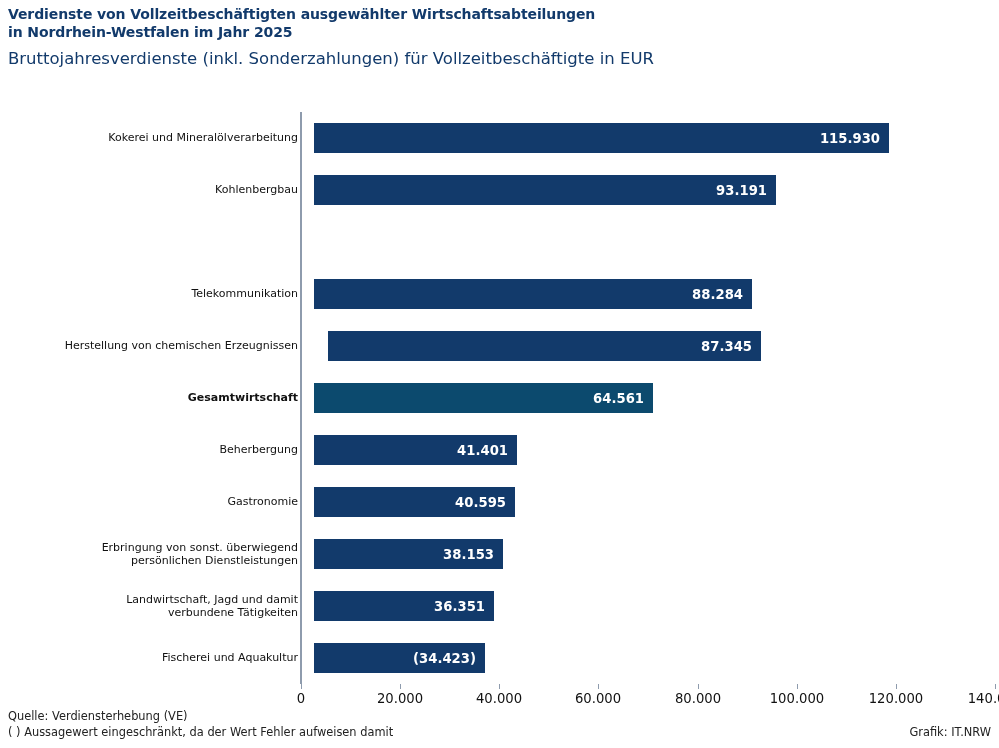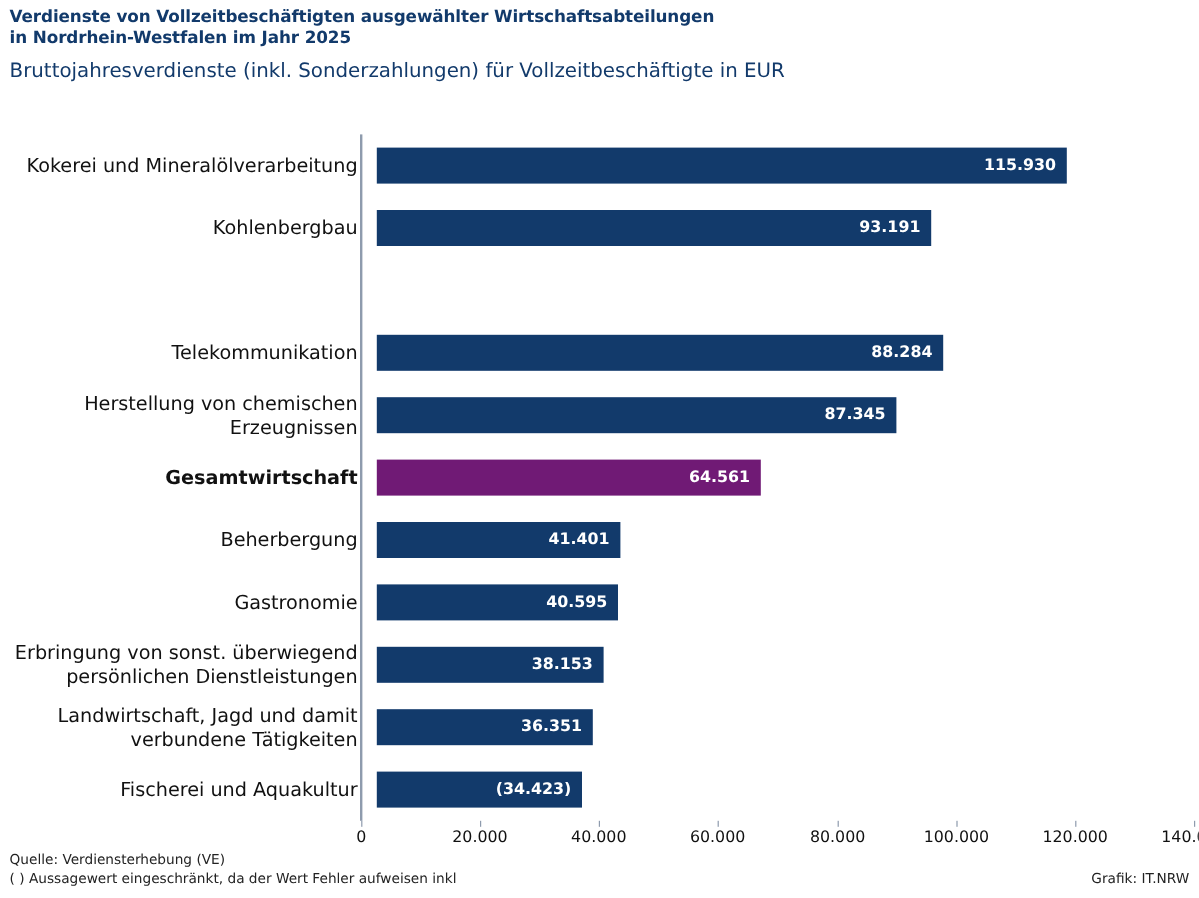--- a/index.html
+++ b/index.html
@@ -75,39 +75,40 @@
     position: absolute;
     left: 0;
     height: 52px;
     width: 699px;
   }
   .label {
     position: absolute;
     right: 701px;
     width: 292px;
     text-align: right;
-    font-size: 16px;
+    font-size: 11px;
     color: #111111;
     line-height: 1.22;
     top: 50%;
     transform: translateY(-50%);
   }
   .label.bold {
     font-weight: bold;
   }
   .bar {
     position: absolute;
     left: 14px;
     top: 50%;
     transform: translateY(-50%);
     height: 30px;
     background: #123a6b;
   }
   .bar.highlight {
-    background: #701a75;
+    background: #0c4a6e;
+    padding-left: 19px;
   }
   .bar-value {
     position: absolute;
     right: 9px;
     top: 50%;
     transform: translateY(-50%);
     font-size: 13.2px;
     font-weight: bold;
     color: #ffffff;
     white-space: nowrap;
@@ -192,29 +193,29 @@
               <div>Kohlenbergbau</div>
             </div>
             <div class="bar" style="width: 462px;">
               <span class="bar-value">93.191</span>
             </div>
           </div>
           <div class="row" style="top: 156px;">
             <div class="label">
               <div>Telekommunikation</div>
             </div>
-            <div class="bar" style="width: 472px;">
+            <div class="bar" style="width: 438px;">
               <span class="bar-value">88.284</span>
             </div>
           </div>
           <div class="row" style="top: 208px;">
             <div class="label">
               <div>Herstellung von chemischen Erzeugnissen</div>
             </div>
-            <div class="bar" style="width: 433px;">
+            <div class="bar" style="width: 433px; margin-left: 14px;">
               <span class="bar-value">87.345</span>
             </div>
           </div>
           <div class="row" style="top: 260px;">
             <div class="label bold">
               <div>Gesamtwirtschaft</div>
             </div>
             <div class="bar highlight" style="width: 320px;">
               <span class="bar-value">64.561</span>
             </div>
@@ -279,18 +280,18 @@
           <div class="tick-label" style="left: 596px;">120.000</div>
           <div class="tick" style="left: 695px;"></div>
           <div class="tick-label" style="left: 695px;">140.000</div>
         </div>
     </div>
   </div>
 
   <div class="footer">
     <div class="footer-left">
       <div>Quelle: Verdiensterhebung (VE)</div>
-      <div class="footnote">( )  Aussagewert eingeschränkt, da der Wert Fehler aufweisen inkl</div>
+      <div class="footnote">( )  Aussagewert eingeschränkt, da der Wert Fehler aufweisen damit</div>
     </div>
     <div class="footer-right">Grafik: IT.NRW</div>
   </div>
 
 </div>
 
 </body></html>

